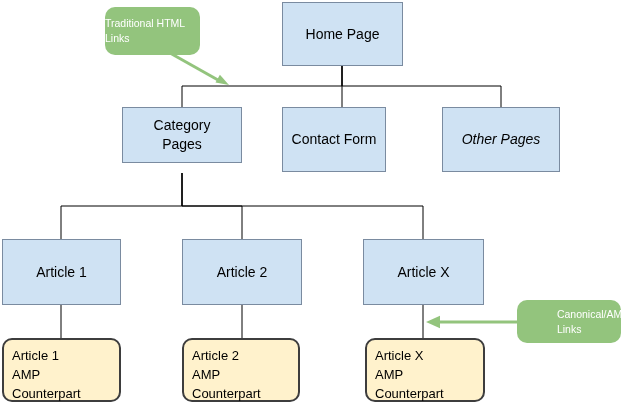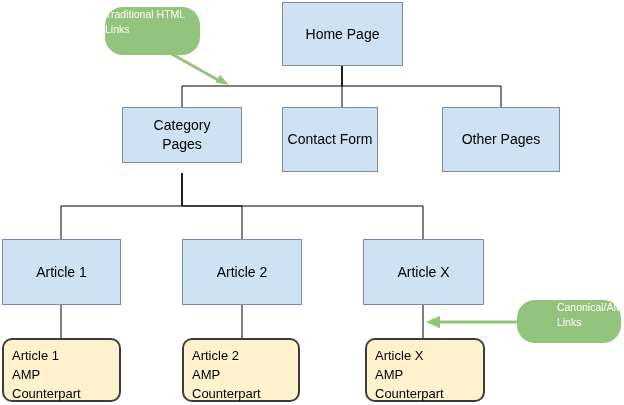--- a/index.html
+++ b/index.html
@@ -49,33 +49,33 @@
     justify-content: flex-start;
     align-items: flex-start;
     padding: 6px 8px;
   }
   .amp-node span { text-align: left; }
   .callout {
     position: absolute;
     box-sizing: border-box;
     z-index: 3;
     background: #93c47d;
-    border-radius: 18px;
+    border-radius: 10px;
     color: #ffffff;
     font-size: 10.5px;
     line-height: 15px;
     display: flex;
-    align-items: flex-start;
+    align-items: center;
     justify-content: center;
   }
   
   #n-home     { left: 282px; top: 2px;   width: 121px; height: 64px; }
   #n-category { left: 122px; top: 107px; width: 120px; height: 56px; }
-  #n-contact  { left: 282px; top: 107px; width: 96px; height: 65px; }
-  #n-other    { left: 442px; top: 107px; width: 118px; height: 65px; }
+  #n-contact  { left: 282px; top: 107px; width: 104px; height: 65px; }
+  #n-other    { left: 442px; top: 107px; width: 118px; height: 65px; font-style: italic; }
   #n-a1       { left: 2px;   top: 239px; width: 119px; height: 66px; }
   #n-a2       { left: 182px; top: 239px; width: 120px; height: 66px; }
   #n-ax       { left: 363px; top: 239px; width: 121px; height: 66px; }
   #n-amp1     { left: 2px;   top: 338px; width: 119px; height: 64px; }
   #n-amp2     { left: 182px; top: 338px; width: 118px; height: 64px; }
   #n-ampx     { left: 365px; top: 338px; width: 120px; height: 64px; }
   #c-trad     { left: 105px; top: 7px;   width: 95px;  height: 48px; }
   #c-canon    { left: 517px; top: 300px; width: 104px; height: 43px; padding-left: 48px; }
 </style>
 </head>

